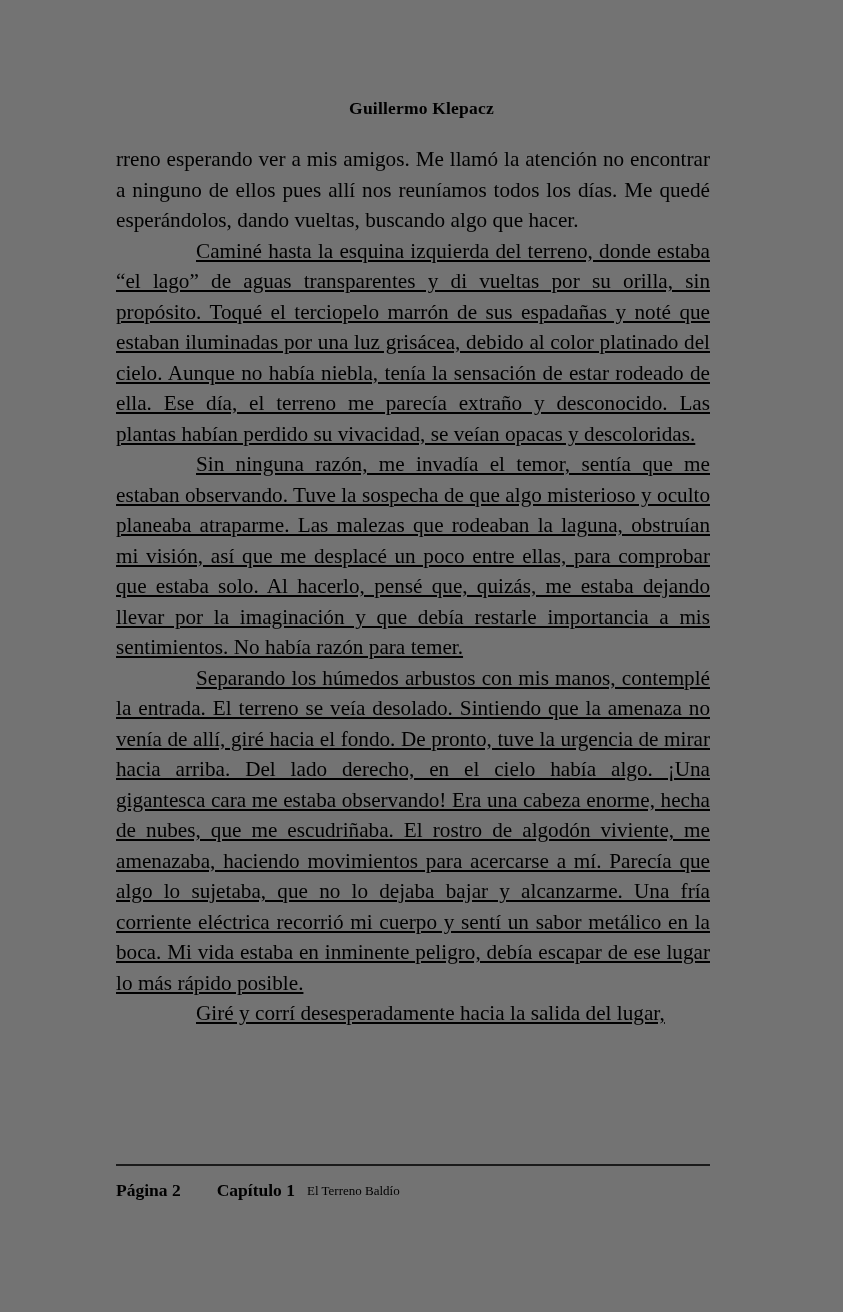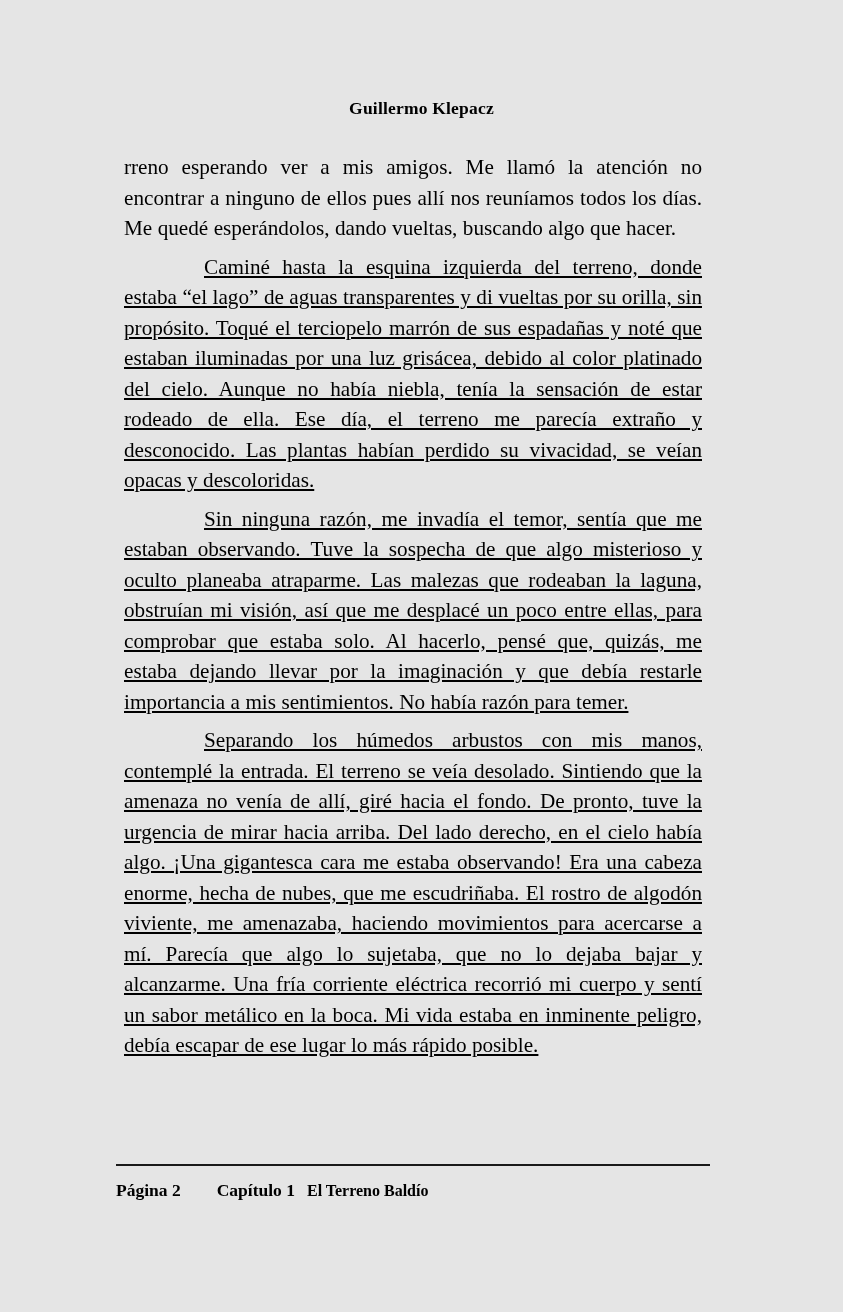--- a/index.html
+++ b/index.html
@@ -6,21 +6,21 @@
     margin: 0;
     padding: 0;
     background: #ffffff;
   }
 
   .page {
     position: relative;
     width: 843px;
     height: 1312px;
     margin: 0 auto;
-    background: #e5e5e5;
+    background: #737373;
     overflow: hidden;
     font-family: "Liberation Serif", "DejaVu Serif", serif;
     color: #000000;
   }
 
   
   .running-head {
     position: absolute;
     top: 98px;
     left: 0;
@@ -33,21 +33,21 @@
 
   
   .text-column {
     position: absolute;
     top: 144px;
     left: 116px;
     width: 594px;
   }
 
   .body-par {
-    margin: 8px;
+    margin: 0;
     font-size: 21.2px;
     line-height: 30.5px;
     text-align: justify;
     text-justify: inter-word;
     -webkit-hyphens: none;
     hyphens: none;
     word-spacing: 0.1px;
   }
 
   .body-par.indent {
@@ -86,36 +86,37 @@
     margin-right: 36px;
   }
 
   .footer-chapter-num {
     font-weight: bold;
     font-size: 17.5px;
     margin-right: 12px;
   }
 
   .footer-chapter-title {
-    font-weight: bold;
-    font-size: 16px;
+    font-weight: normal;
+    font-size: 13px;
   }
 </style>
 </head>
 <body>
 
 <div class="page">
 
   <div class="running-head">Guillermo Klepacz</div>
 
   <div class="text-column">
     <p class="body-par">rreno esperando ver a mis amigos. Me llamó la atención no encontrar a ninguno de ellos pues allí nos reuníamos todos los días. Me quedé esperándolos, dando vueltas, buscando algo que hacer.</p>
     <p class="body-par indent">Caminé hasta la esquina izquierda del terreno, donde estaba “el lago” de aguas transparentes y di vueltas por su orilla, sin propósito. Toqué el terciopelo marrón de sus espadañas y noté que estaban iluminadas por una luz grisácea, debido al color platinado del cielo. Aunque no había niebla, tenía la sensación de estar rodeado de ella. Ese día, el terreno me parecía extraño y desconocido. Las plantas habían perdido su vivacidad, se veían opacas y descoloridas.</p>
     <p class="body-par indent">Sin ninguna razón, me invadía el temor, sentía que me estaban observando. Tuve la sospecha de que algo misterioso y oculto planeaba atraparme. Las malezas que rodeaban la laguna, obstruían mi visión, así que me desplacé un poco entre ellas, para comprobar que estaba solo. Al hacerlo, pensé que, quizás, me estaba dejando llevar por la imaginación y que debía restarle importancia a mis sentimientos. No había razón para temer.</p>
     <p class="body-par indent">Separando los húmedos arbustos con mis manos, contemplé la entrada. El terreno se veía desolado. Sintiendo que la amenaza no venía de allí, giré hacia el fondo. De pronto, tuve la urgencia de mirar hacia arriba. Del lado derecho, en el cielo había algo. ¡Una gigantesca cara me estaba observando! Era una cabeza enorme, hecha de nubes, que me escudriñaba. El rostro de algodón viviente, me amenazaba, haciendo movimientos para acercarse a mí. Parecía que algo lo sujetaba, que no lo dejaba bajar y alcanzarme. Una fría corriente eléctrica recorrió mi cuerpo y sentí un sabor metálico en la boca. Mi vida estaba en inminente peligro, debía escapar de ese lugar lo más rápido posible.</p>
+    <p class="body-par indent single">Giré y corrí desesperadamente hacia la salida del lugar,</p>
   </div>
 
   <div class="footer-rule"></div>
 
   <div class="footer">
     <span class="footer-page">Página 2</span>
     <span class="footer-chapter-num">Capítulo 1</span>
     <span class="footer-chapter-title">El Terreno Baldío</span>
   </div>
 

